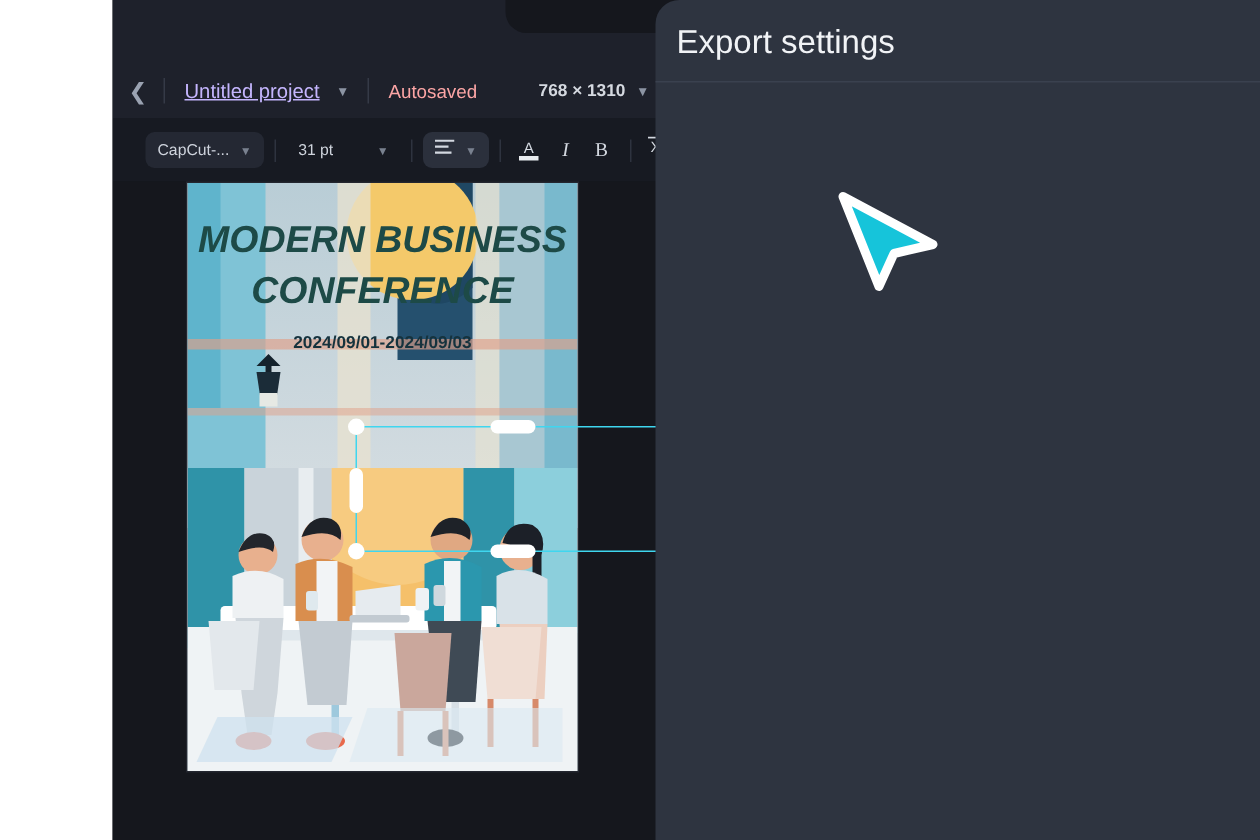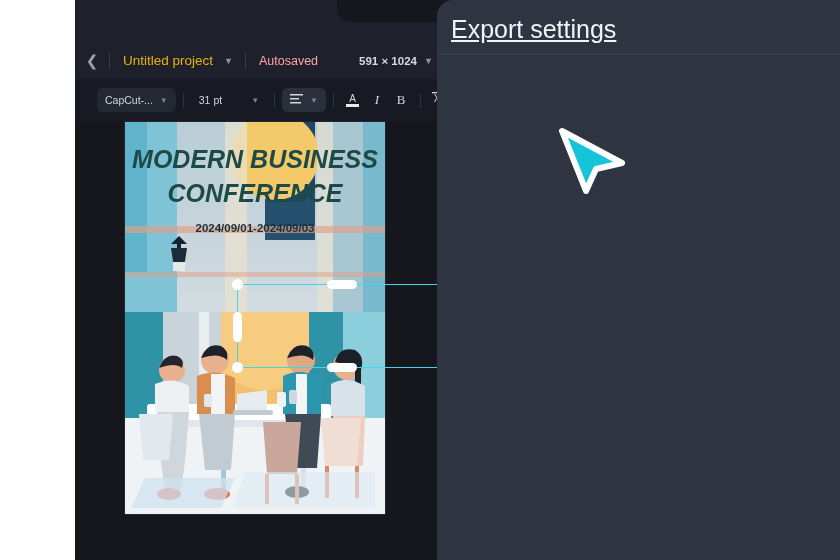--- a/index.html
+++ b/index.html
@@ -29,21 +29,21 @@
   .nav-row {
     position:absolute; left:0; top:42px; width:100%; height:37px;
     background:#1e212b; display:flex; align-items:center;
   }
   .nav-back {
     width:34px; height:100%; display:flex; align-items:center; justify-content:center;
     color:#9aa2b1; font-size:15px;
   }
   .nav-sep { width:1px; height:17px; background:#353a47; }
   .nav-title {
-    color:#eab308; font-size:13.5px; padding:0 11px 0 13px; white-space:nowrap;
+    color:#c4b5fd; font-size:13.5px; padding:0 11px 0 13px; white-space:nowrap;text-decoration:underline;
   }
   .nav-caret { color:#8c94a3; font-size:9px; padding-right:12px; }
   .nav-auto { color:#fca5a5; font-size:12.5px; padding:0 13px; white-space:nowrap; }
   .nav-dims { color:#d5d9e0; font-size:11.5px; font-weight:bold; padding:0 7px 0 28px; white-space:nowrap; }
   .nav-dims-caret { color:#8c94a3; font-size:9px; }
 
   
   .fmt-row {
     position:absolute; left:0; top:79px; width:100%; height:42px;
     background:#171a22; display:flex; align-items:center; padding-left:22px;
@@ -77,21 +77,21 @@
   .sel-box { position:absolute; left:162px; top:163px; width:208px; height:84px; border:1.4px solid #3fd6ef; }
   .h-dot { position:absolute; width:11px; height:11px; background:#fff; border-radius:50%; }
   .h-pill-h { position:absolute; width:30px; height:9px; background:#fff; border-radius:5px; }
   .h-pill-v { position:absolute; width:9px; height:30px; background:#fff; border-radius:5px; }
 
   
   .panel {
     position:absolute; left:437px; top:0; width:403px; height:560px;
     background:#2e3440; border-radius:16px 0 0 0;
   }
-  .panel-title { position:absolute; left:14px; top:15px; color:#f1f3f6; font-size:25px;text-decoration:underline; }
+  .panel-title { position:absolute; left:14px; top:15px; color:#f1f3f6; font-size:22px; }
   .panel-divider { position:absolute; left:0; top:54px; width:100%; height:1px; background:#3a414f; }
 
   
   .cursor { position:absolute; left:556px; top:125px; width:80px; height:72px; pointer-events:none; }
 </style>
 </head>
 <body>
 
 <div id="root">
 
@@ -102,21 +102,21 @@
       <div class="topbar-fade"></div>
     </div>
 
     <div class="nav-row">
       <div class="nav-back">❮</div>
       <div class="nav-sep"></div>
       <div class="nav-title">Untitled project</div>
       <div class="nav-caret">▼</div>
       <div class="nav-sep"></div>
       <div class="nav-auto">Autosaved</div>
-      <div class="nav-dims">591 × 1024</div>
+      <div class="nav-dims">768 × 1310</div>
       <div class="nav-dims-caret">▼</div>
     </div>
 
     <div class="fmt-row">
       <div class="fmt-pill">
         <span class="lbl">CapCut-...</span>
         <span class="car">▼</span>
       </div>
       <div class="fmt-div"></div>
       <div class="fmt-pill" style="background:transparent;">

